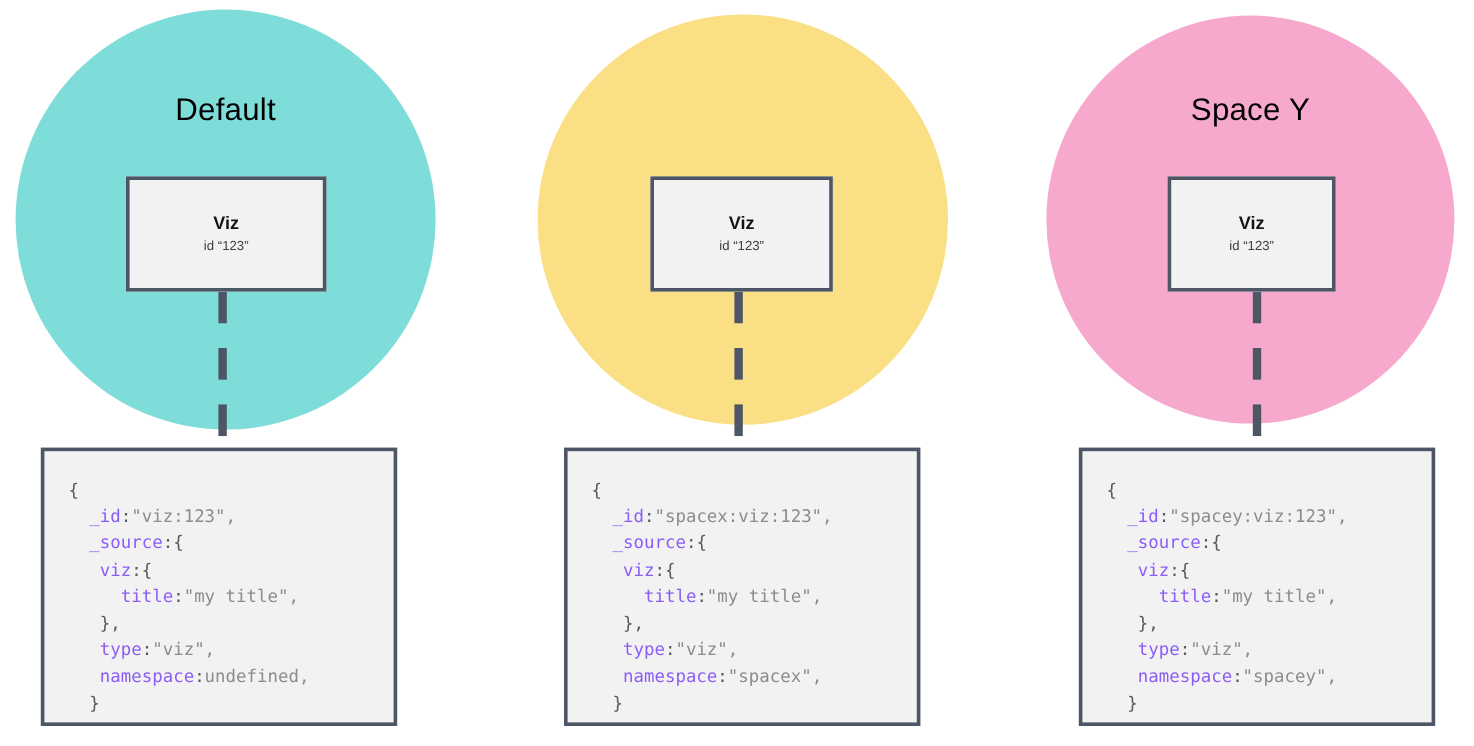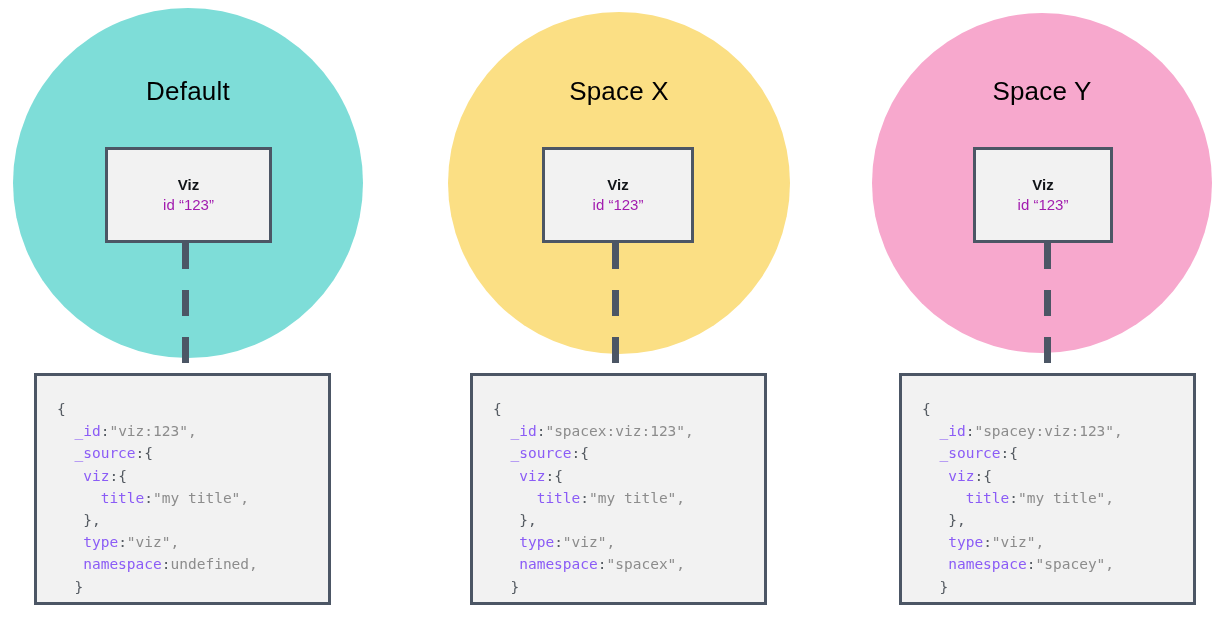--- a/index.html
+++ b/index.html
@@ -45,23 +45,23 @@
     align-items: center;
     justify-content: center;
   }
   .viz-title {
     font-size: 15px;
     font-weight: 700;
     color: #111418;
     line-height: 1.35;
   }
   .viz-sub {
-    font-size: 15px;
+    font-size: 11px;
     font-weight: 400;
-    color: #a21caf;
+    color: #404040;
     line-height: 1.35;
   }
 
   
   .connector {
     position: absolute;
     width: 7px;
     background-image: linear-gradient(
         to bottom,
         #4C5665 0px, #4C5665 26px,
@@ -94,21 +94,20 @@
 <div id="canvas">
     <div class="space-circle" style="left: 13px; top: 8px; width: 350px; height: 350px; background: rgb(126, 221, 216);"></div>
     <div class="space-title" style="left: -12px; top: 76px; width: 400px;">Default</div>
     <div class="connector" style="left: 182px; top: 243px; height: 130px;"></div>
     <div class="viz-box" style="left: 105px; top: 147px; width: 167px; height: 96px;">
       <div class="viz-title">Viz</div>
       <div class="viz-sub">id “123”</div>
     </div>
     <div class="code-block" style="left: 34px; top: 373px; width: 297px; height: 232px;"><div><span class="p">{</span></div><div><span class="p">  </span><span class="k">_id</span><span class="p">:</span><span class="v">"viz:123"</span><span class="v">,</span></div><div><span class="p">  </span><span class="k">_source</span><span class="p">:</span><span class="p">{</span></div><div><span class="p">   </span><span class="k">viz</span><span class="p">:</span><span class="p">{</span></div><div><span class="p">     </span><span class="k">title</span><span class="p">:</span><span class="v">"my title"</span><span class="v">,</span></div><div><span class="p">   </span><span class="p">},</span></div><div><span class="p">   </span><span class="k">type</span><span class="p">:</span><span class="v">"viz"</span><span class="v">,</span></div><div><span class="p">   </span><span class="k">namespace</span><span class="p">:</span><span class="v">undefined</span><span class="v">,</span></div><div><span class="p">  </span><span class="p">}</span></div><div><span class="p">}</span></div></div>
     <div class="space-circle" style="left: 448px; top: 12px; width: 342px; height: 342px; background: rgb(251, 223, 132);"></div>
-    <div class="space-title" style="left: 419px; top: 76px; width: 400px;">Space X</div>
     <div class="connector" style="left: 612px; top: 243px; height: 130px;"></div>
     <div class="viz-box" style="left: 542px; top: 147px; width: 152px; height: 96px;">
       <div class="viz-title">Viz</div>
       <div class="viz-sub">id “123”</div>
     </div>
     <div class="code-block" style="left: 470px; top: 373px; width: 297px; height: 232px;"><div><span class="p">{</span></div><div><span class="p">  </span><span class="k">_id</span><span class="p">:</span><span class="v">"spacex:viz:123"</span><span class="v">,</span></div><div><span class="p">  </span><span class="k">_source</span><span class="p">:</span><span class="p">{</span></div><div><span class="p">   </span><span class="k">viz</span><span class="p">:</span><span class="p">{</span></div><div><span class="p">     </span><span class="k">title</span><span class="p">:</span><span class="v">"my title"</span><span class="v">,</span></div><div><span class="p">   </span><span class="p">},</span></div><div><span class="p">   </span><span class="k">type</span><span class="p">:</span><span class="v">"viz"</span><span class="v">,</span></div><div><span class="p">   </span><span class="k">namespace</span><span class="p">:</span><span class="v">"spacex"</span><span class="v">,</span></div><div><span class="p">  </span><span class="p">}</span></div><div><span class="p">}</span></div></div>
     <div class="space-circle" style="left: 872px; top: 13px; width: 340px; height: 340px; background: rgb(247, 168, 205);"></div>
     <div class="space-title" style="left: 842px; top: 76px; width: 400px;">Space Y</div>
     <div class="connector" style="left: 1044px; top: 243px; height: 130px;"></div>
     <div class="viz-box" style="left: 973px; top: 147px; width: 140px; height: 96px;">

